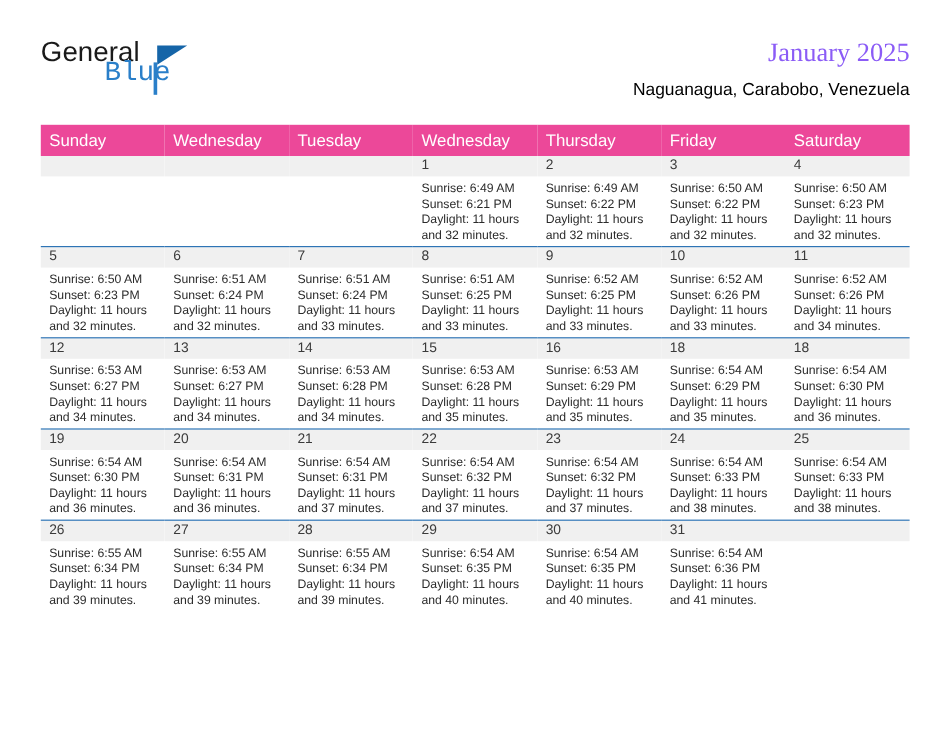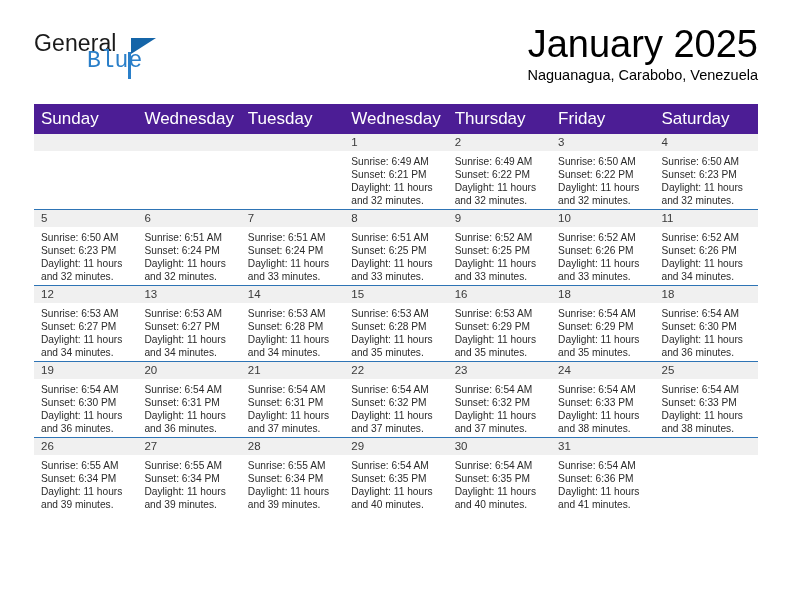--- a/index.html
+++ b/index.html
@@ -71,46 +71,47 @@
     background: #2a7fc9;
   }
 
   .titles {
     position: absolute;
     right: 0;
     top: 0;
     text-align: right;
   }
   .month-title {
-    font-size: 38px;
-    color: #000000;
+    font-size: 22px;
+    color: #8b5cf6;
     line-height: 36px;
     white-space: nowrap;
+    font-family: Liberation Serif, serif;
   }
   .location {
     font-size: 14.5px;
     color: #000000;
     line-height: 22px;
     margin-top: 2px;
     white-space: nowrap;
   }
 
   
   .cal {
     position: absolute;
     left: 34px;
     top: 104px;
     width: 724px;
     border-collapse: collapse;
     table-layout: fixed;
   }
   .cal th {
-    background: #4c1d95;
+    background: #ec4899;
     color: #ffffff;
-    font-size: 17px;
+    font-size: 14px;
     font-weight: normal;
     text-align: left;
     padding: 5px 0 5px 7px;
     height: 11px;
     border: none;
   }
   .cal td {
     vertical-align: top;
     padding: 0;
     border: none;

